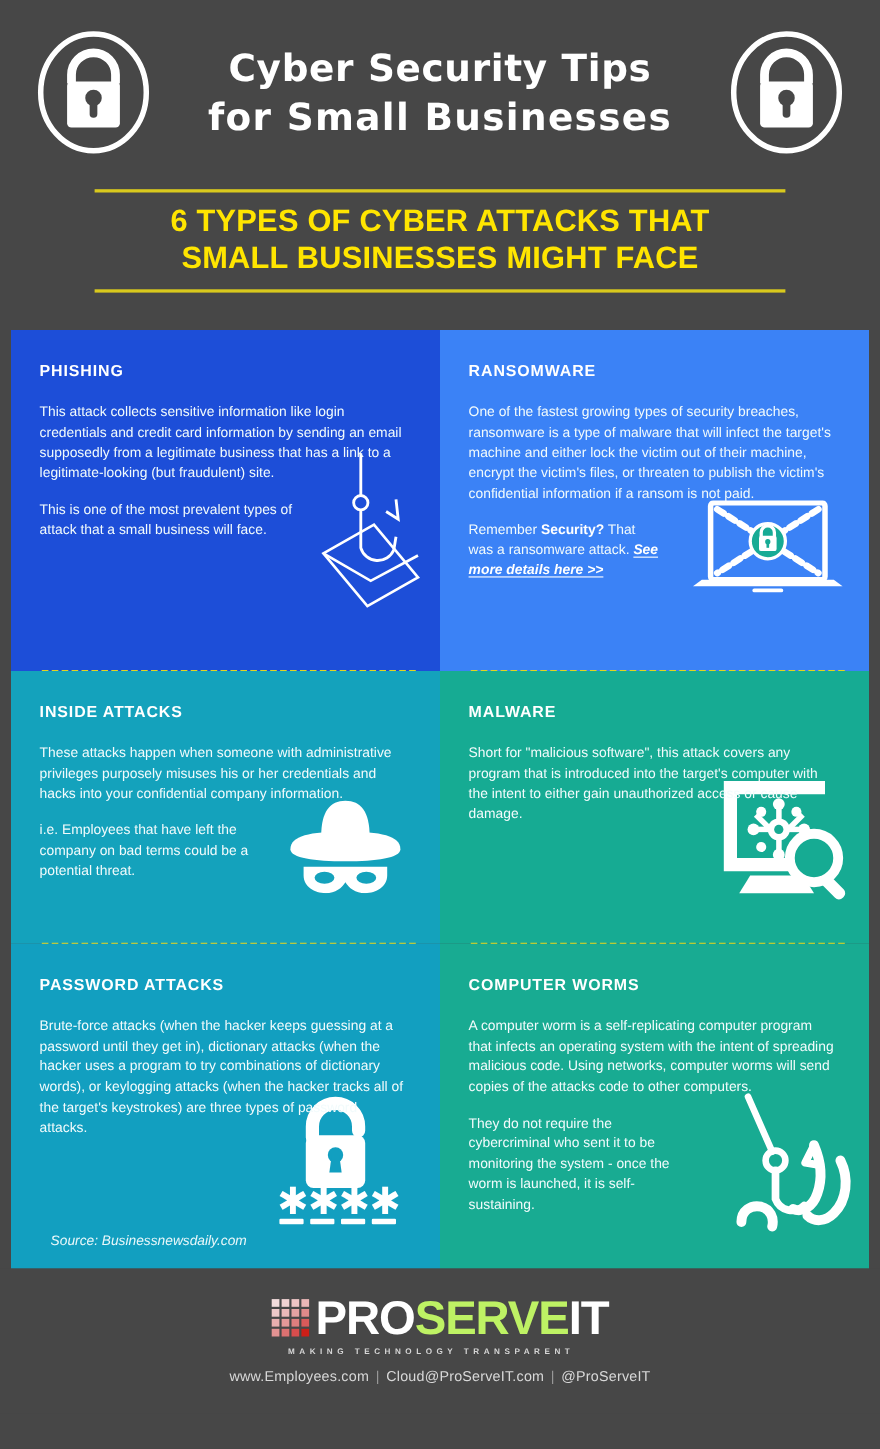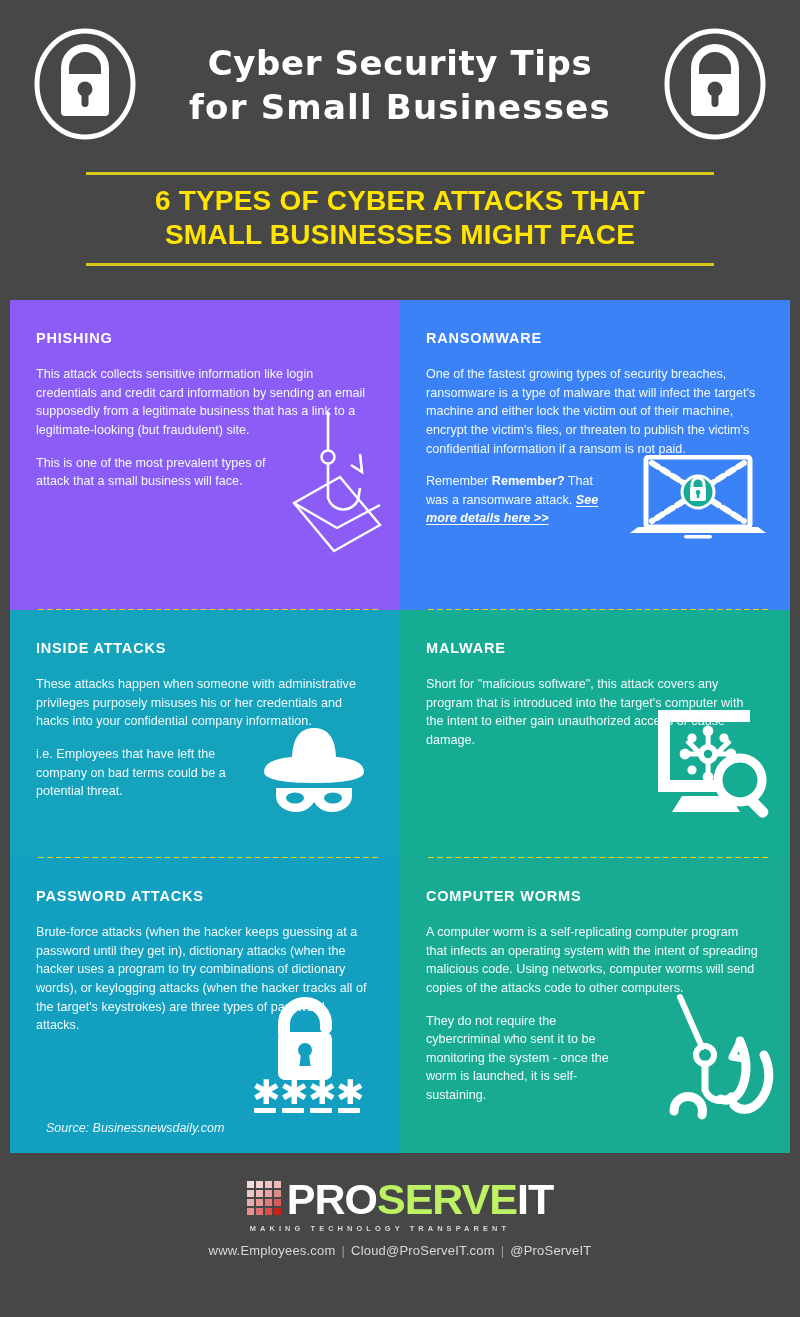--- a/index.html
+++ b/index.html
@@ -69,21 +69,21 @@
     grid-template-columns: 1fr 1fr;
   }
   .cell {
     position: relative;
     padding: 30px 28px 10px 26px;
     overflow: hidden;
   }
   .cell.left  { background: #169cbe; }
   .cell.right { background: #16ab94; }
 
-  .cell.r1.left  { background: #8b5cf6; height: 310px; }
+  .cell.r1.left  { background: #1d4ed8; height: 310px; }
   .cell.r1.right { background: #3b82f6; height: 310px; }
   .cell.r2.left  { background: #14a2bc; height: 248px; }
   .cell.r2.right { background: #16ab93; height: 248px; }
   .cell.r3.left  { background: #129fc0; height: 295px; }
   .cell.r3.right { background: #18ab92; height: 295px; }
 
   .sec-title {
     color: #ffffff;
     font-size: 14.5px;
     font-weight: 700;
@@ -170,21 +170,21 @@
     letter-spacing: -1px;
   }
   .wm-white { color: #ffffff; }
   .wm-red { color: #bef264; }
   .tagline {
     color: #d6d6d6;
     font-size: 7.4px;
     font-weight: 700;
     letter-spacing: 4.1px;
     margin-top: 4px;
-    margin-left: 3px;
+    margin-left: 15px;
   }
   .contact {
     color: #d8d8d8;
     font-size: 13px;
     letter-spacing: 0.2px;
   }
   .contact .sep { color: #9a9a9a; padding: 0 6px; }
 </style>
 </head>
 <body>
@@ -247,21 +247,21 @@
           </g>
         </svg>
       </span>
     </div>
 
     <div class="cell r1 right">
       <div class="sec-title">RANSOMWARE</div>
       <div class="body-txt">
         <p style="width:338px">One of the fastest growing types of security breaches, ransomware is a type of malware that will infect the target's machine and either lock the victim out of their machine, encrypt the victim's files, or threaten to publish the victim's confidential information if a ransom is not paid.</p>
         <p style="width:175px">
-          <span>Remember </span><b>Remember?</b><span> That was a ransomware attack. </span><a href="#" class="inline-link">See more details here &gt;&gt;</a>
+          <span>Remember </span><b>Security?</b><span> That was a ransomware attack. </span><a href="#" class="inline-link">See more details here &gt;&gt;</a>
         </p>
       </div>
       <span class="cell-icon" style="right:16px; top:155px;">
         <svg width="152" height="96" viewBox="0 0 152 96">
           <rect x="24" y="2" width="104" height="70" rx="3" fill="none" stroke="#ffffff" stroke-width="5"></rect>
           <path d="M8 78 h136 l-8 -6 H16 z" fill="#ffffff"></path>
           <rect x="62" y="80" width="28" height="3.5" rx="1.7" fill="#ffffff"></rect>
           <g stroke="#ffffff" stroke-width="6" stroke-linecap="round" stroke-dasharray="7 5" fill="none">
             <line x1="30" y1="8" x2="122" y2="66"></line>
             <line x1="122" y1="8" x2="30" y2="66"></line>

